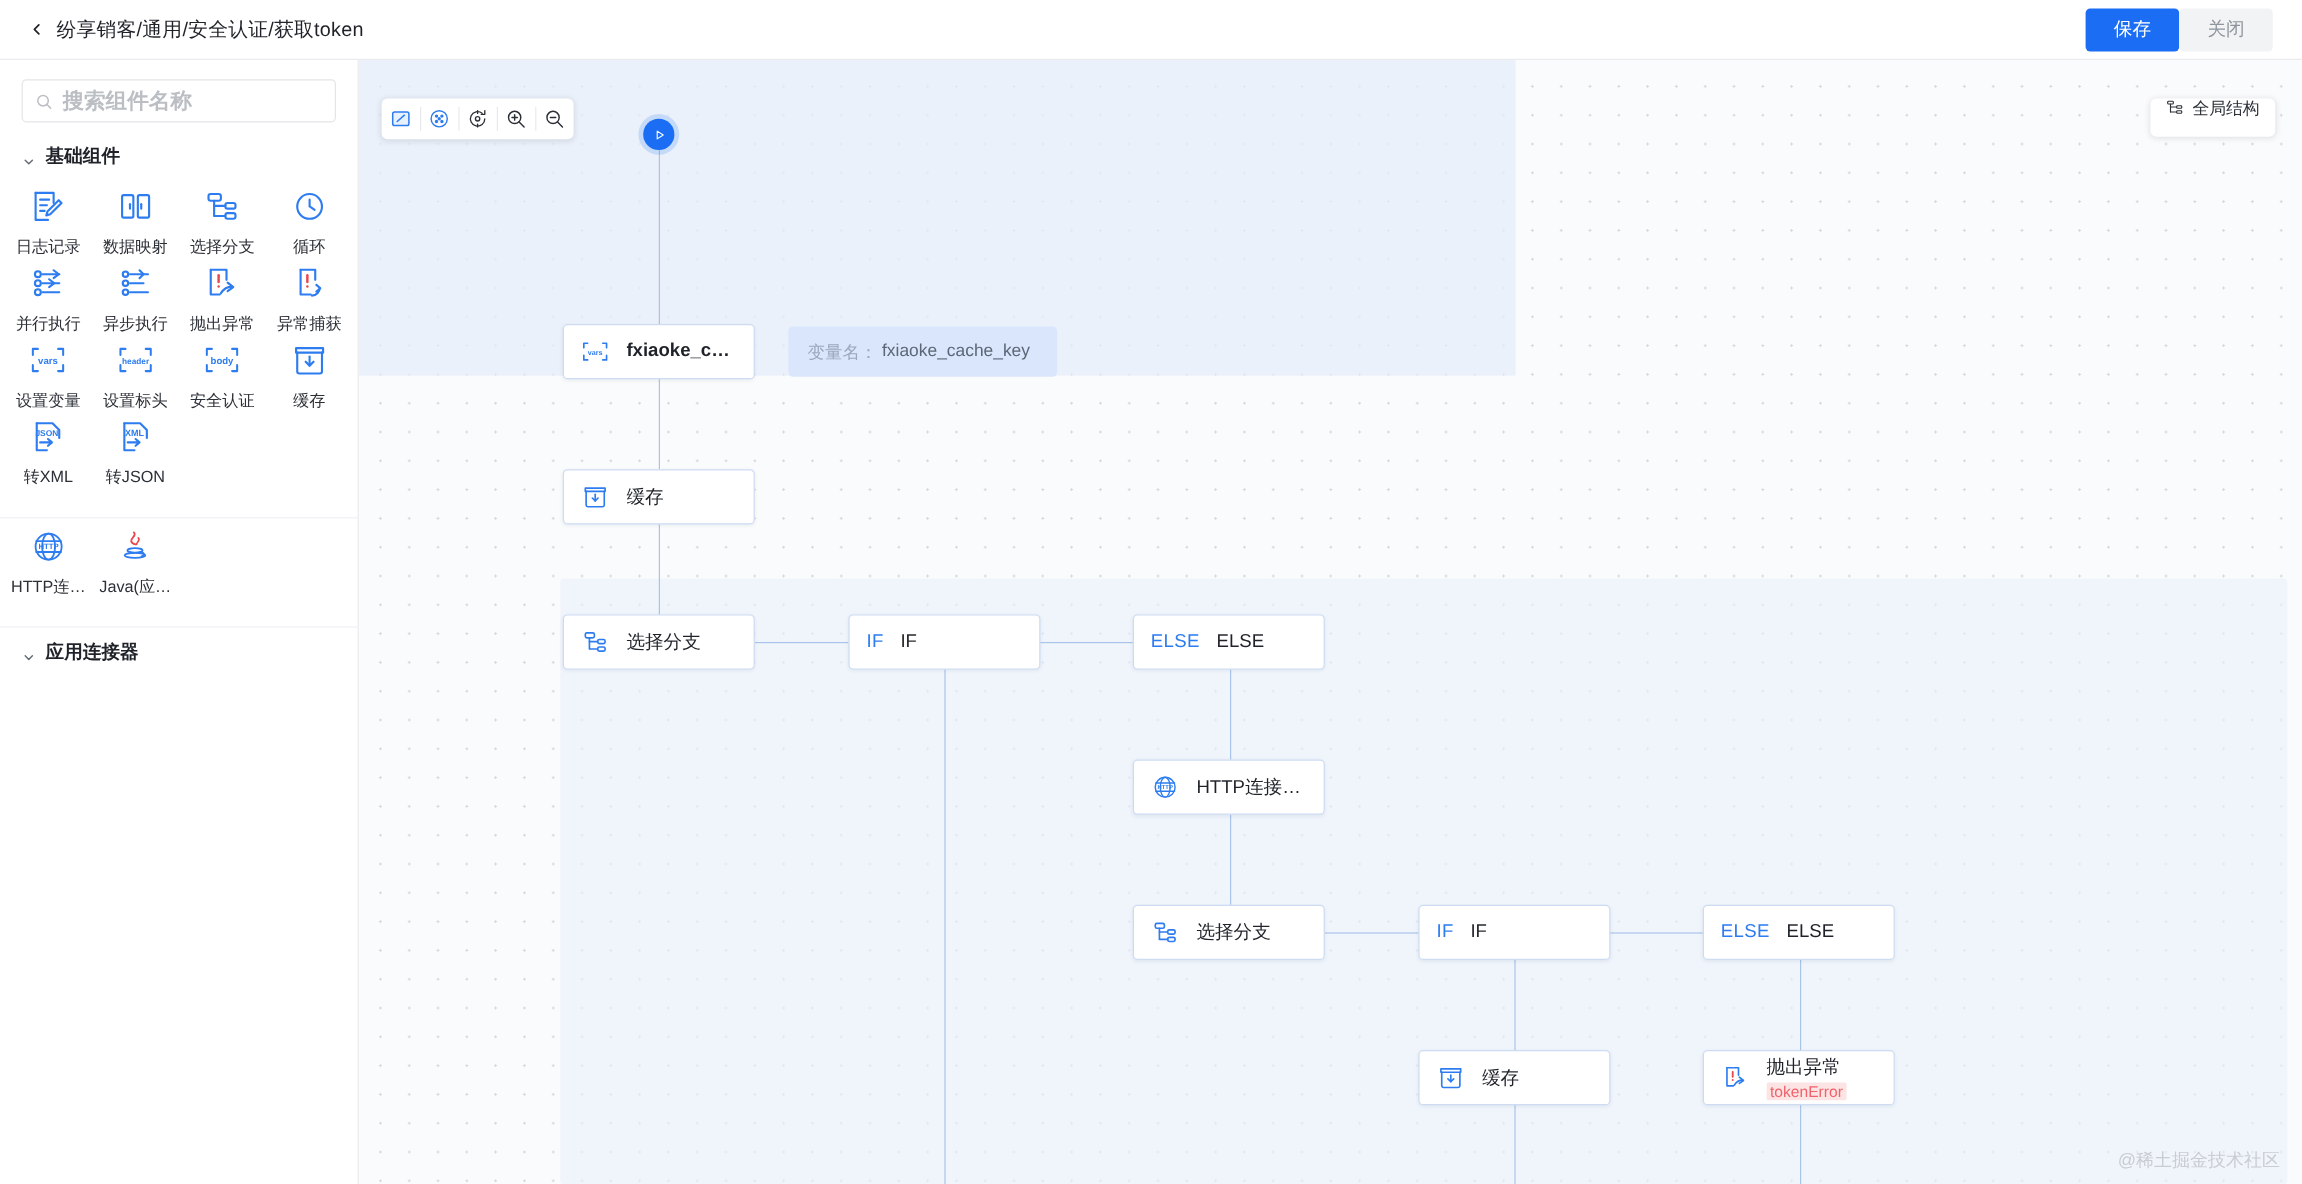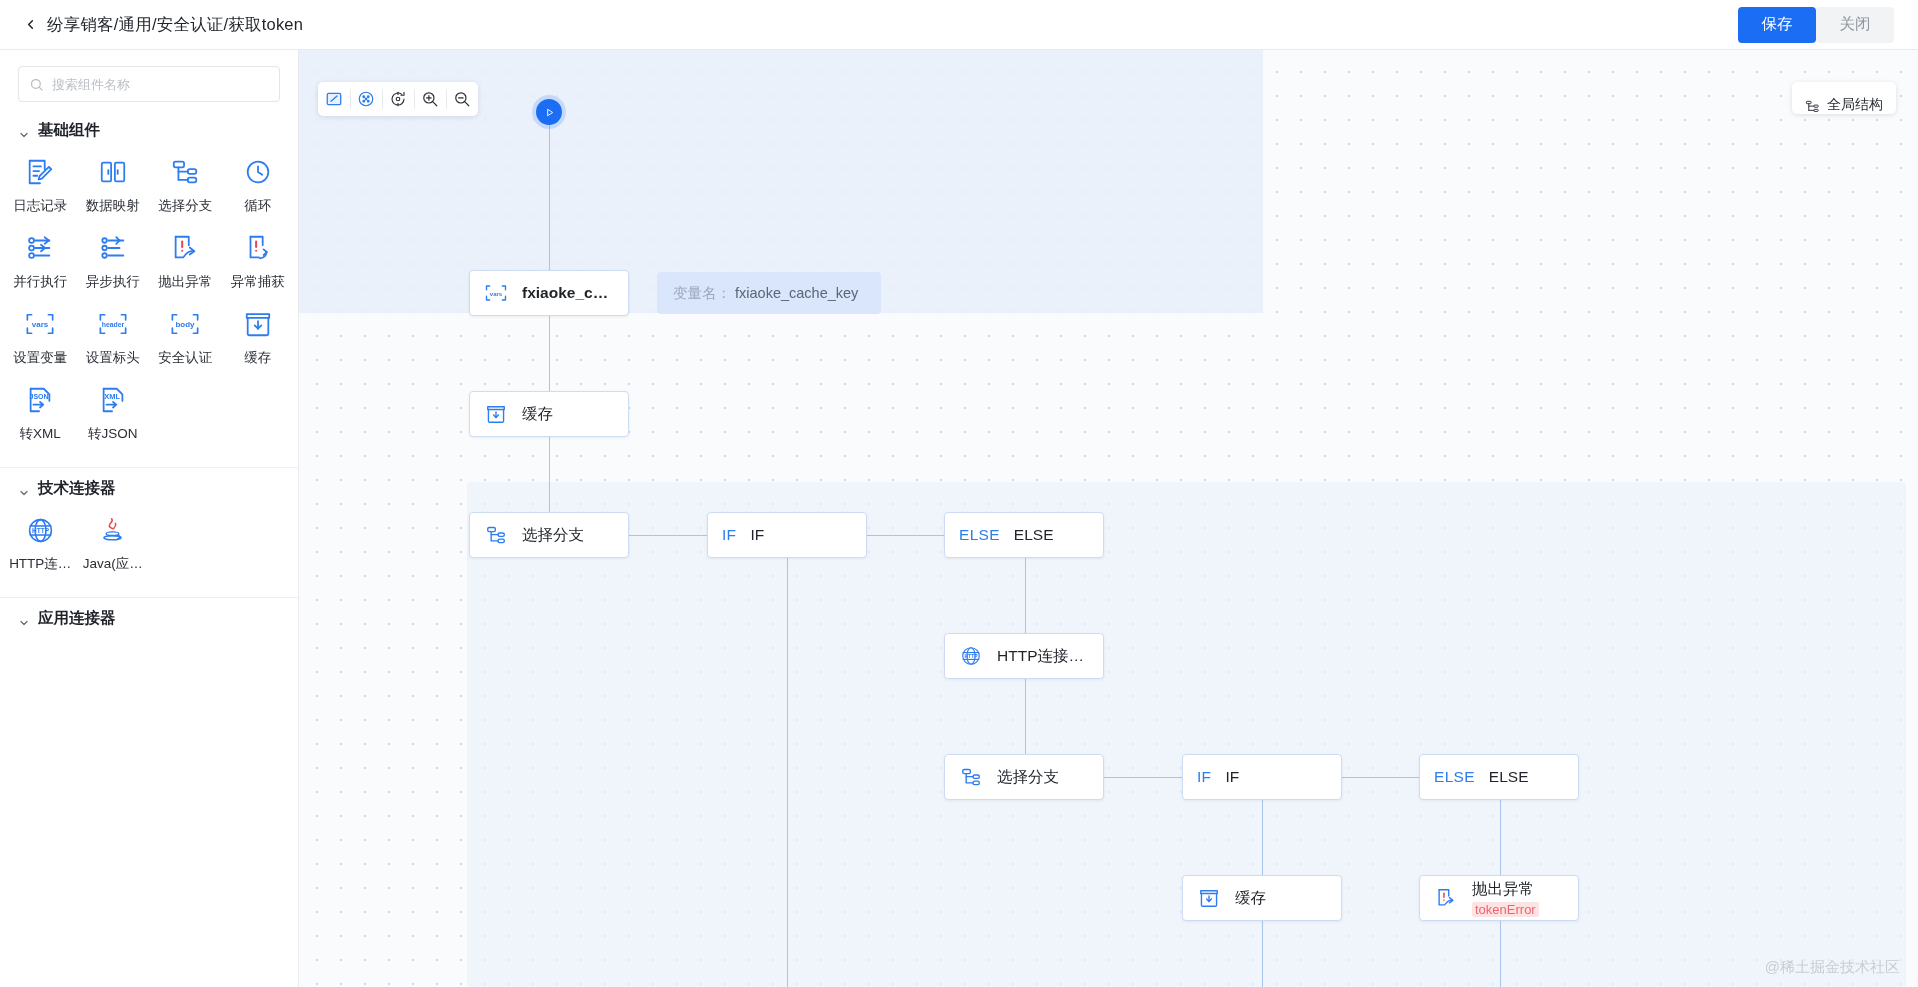--- a/index.html
+++ b/index.html
@@ -48,36 +48,37 @@
     overflow: hidden;
     z-index: 30;
   }
   .search-wrap { padding: 16px 18px 8px 18px; }
   .search-box {
     height: 36px; border: 1px solid #e3e5e8; border-radius: 4px;
     display: flex; align-items: center; padding: 0 10px; gap: 8px;
     background: #fff;
   }
   .search-box input {
-    border: none; outline: none; font-size: 13px; color: #1f2329;
+    border: none; outline: none; font-size: 18px; color: #1f2329;
     width: 100%; background: transparent;
     font-family: "Liberation Sans", sans-serif;
+    font-weight: bold;
   }
   .search-box input::placeholder { color: #bbbfc4; }
 
   .group { padding: 0 0 4px 0; }
   .group-head {
     display: flex; align-items: flex-end; gap: 8px;
     padding: 10px 18px 8px 18px;
     font-size: 15.5px; font-weight: 700; color: #1f2329; cursor: pointer;
   }
   .chev { width: 12px; height: 12px; color: #646a73; flex: none; }
   .grid {
     display: grid; grid-template-columns: repeat(4, 1fr);
-    row-gap: 16px; padding: 6px 4px 8px 4px;
+    row-gap: 4px; padding: 6px 4px 8px 4px;
   }
   .tile {
     display: flex; flex-direction: column; align-items: center; gap: 8px;
     cursor: pointer; user-select: none;
   }
   .tile-ic { width: 34px; height: 34px; display: flex; align-items: center; justify-content: center; }
   .tile-lb {
     font-size: 13.5px; color: #2b2f36; text-align: center;
     max-width: 68px; white-space: nowrap; overflow: hidden; text-overflow: ellipsis;
   }
@@ -105,21 +106,21 @@
     cursor: pointer; color: #2b2f36; position: relative;
   }
   .tb-btn + .tb-btn::before {
     content: ""; position: absolute; left: 0; top: 7px; bottom: 7px;
     width: 1px; background: #e8eaed;
   }
   .structure-btn {
     position: absolute; right: 22px; top: 32px;
     height: 32px; padding: 0 13px; background: #fff; border-radius: 5px;
     box-shadow: 0 1px 5px rgba(20,30,60,.13);
-    display: flex; align-items: flex-end; gap: 7px;
+    display: flex; align-items: flex-start; gap: 7px;
     font-size: 14px; color: #2b2f36; cursor: pointer; z-index: 12;
   }
 
   
   .region {
     position: absolute; background: #eaf0fb; opacity: .62;
     border-radius: 3px;
   }
   .region-2 { background: #e6edfa; opacity: .75; }
 
@@ -388,28 +389,20 @@
         </span>
         <span class="tile-lb">转JSON</span>
       </div>
 
     </div>
   </div>
 
   <div class="divider"></div>
 
   <div class="group">
-    <div class="group-head">
-      <span class="chev">
-        <svg width="12" height="12" viewBox="0 0 24 24" fill="none" stroke="currentColor" stroke-width="2.4" stroke-linecap="round" stroke-linejoin="round">
-            <polyline points="6 9 12 15 18 9"></polyline>
-          </svg>
-      </span>
-      <span>技术连接器</span>
-    </div>
     <div class="grid">
       <div class="tile">
         <span class="tile-ic">
           <svg width="29" height="29" viewBox="0 0 32 32" fill="none" stroke="#2d7cf0" stroke-width="1.7">
             <circle cx="16" cy="16" r="12"></circle>
             <ellipse cx="16" cy="16" rx="6" ry="12"></ellipse>
             <line x1="4" y1="11" x2="28" y2="11"></line>
               <line x1="4" y1="21" x2="28" y2="21"></line>
             <text x="16" y="18.5" font-size="7.2" font-family="Liberation Sans, sans-serif" font-weight="700" fill="#2d7cf0" stroke="none" text-anchor="middle">HTTP</text>
           </svg>

